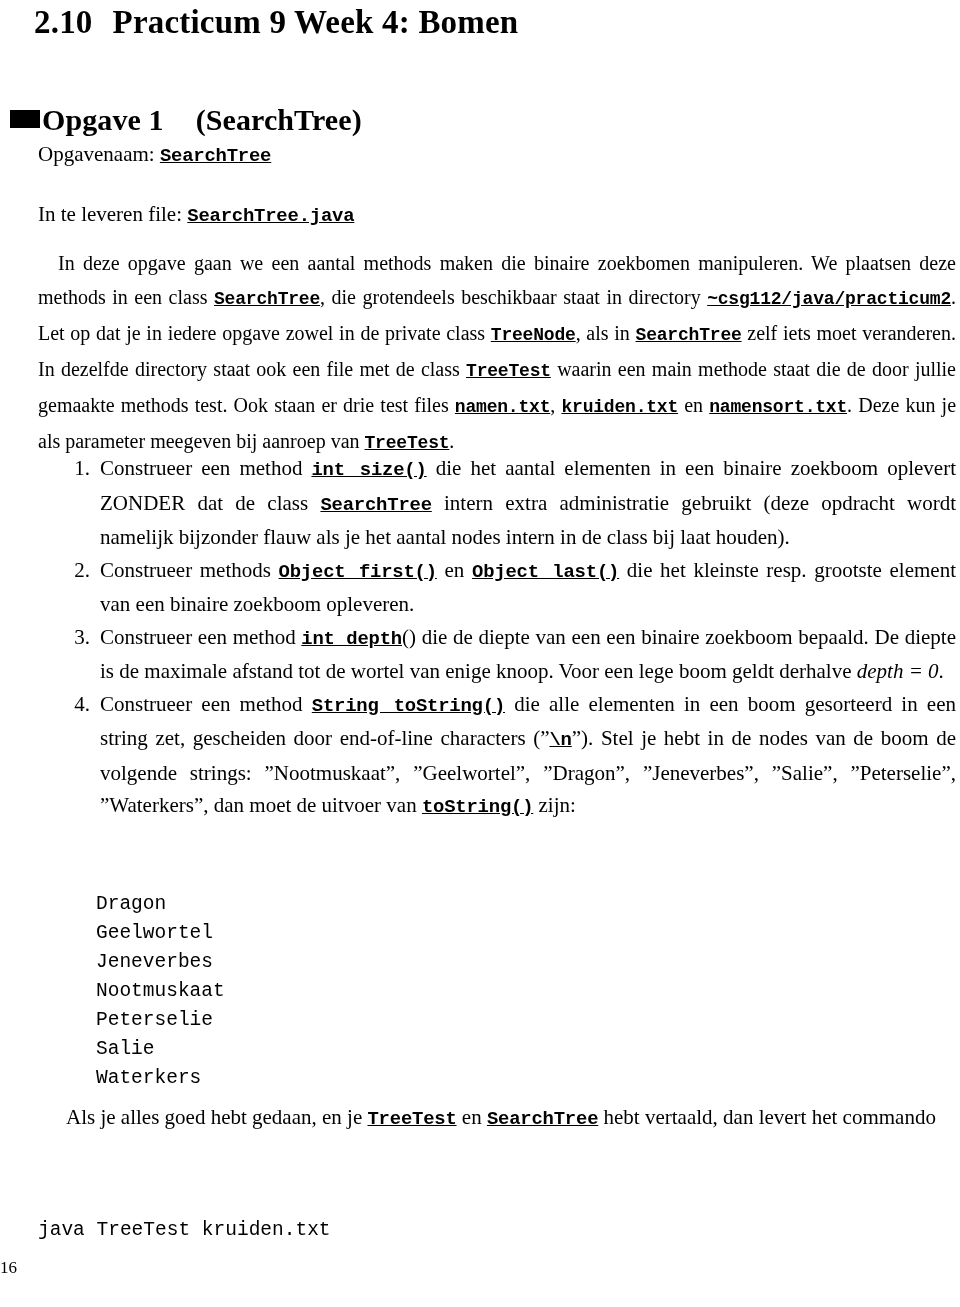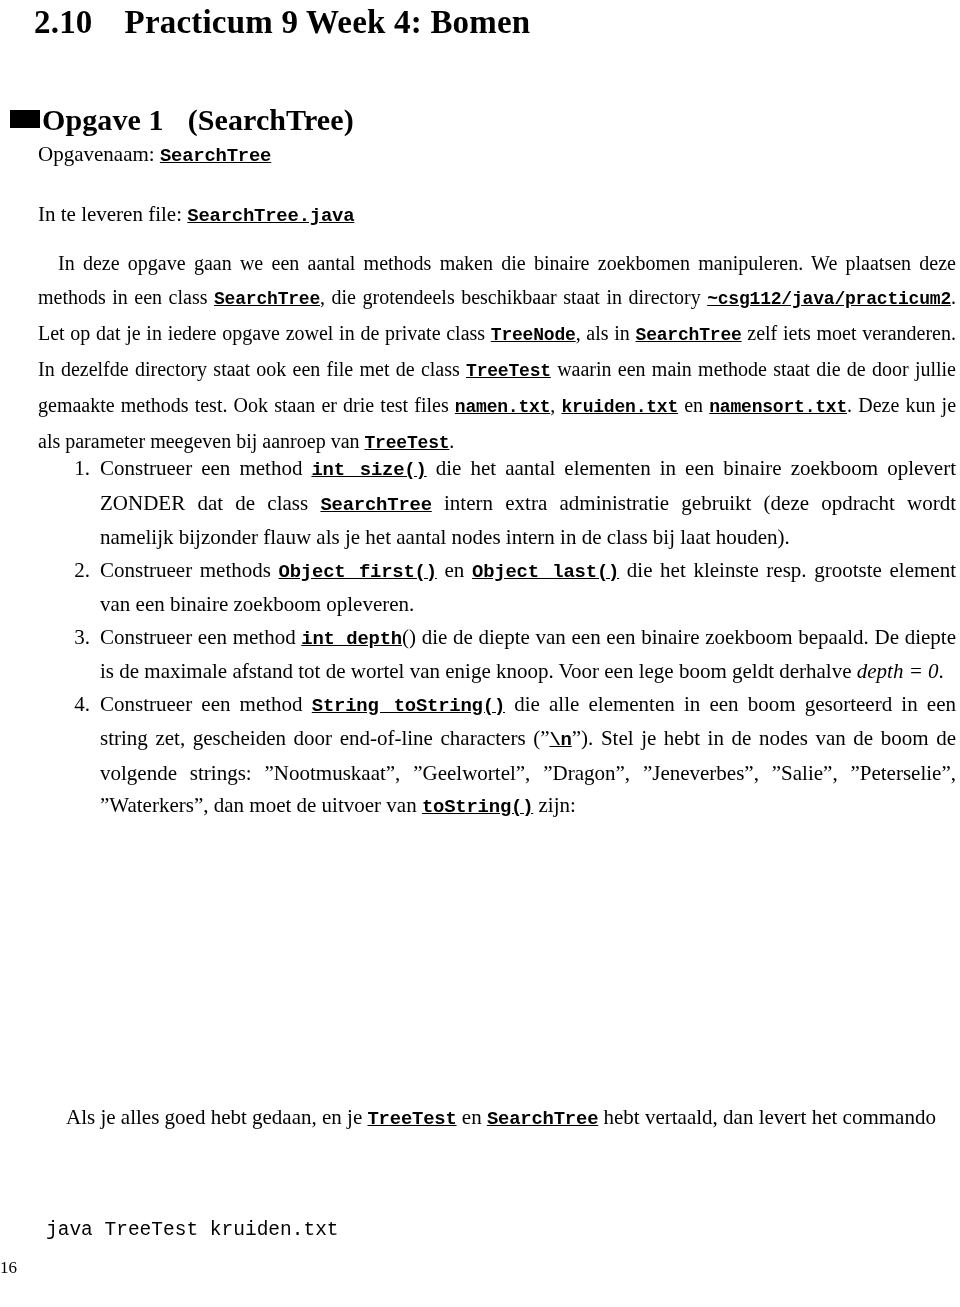--- a/index.html
+++ b/index.html
@@ -26,21 +26,21 @@
   
   .section-heading {
     position: absolute;
     left: 34px;
     top: 4px;
     font-size: 33px;
     font-weight: bold;
     letter-spacing: 0.2px;
     white-space: nowrap;
   }
-  .section-heading .num { margin-right: 32px; }
+  .section-heading .num { margin-right: 20px; }
 
   
   .exercise-header {
     position: absolute;
     left: 10px;
     top: 103px;
     display: flex;
     align-items: baseline;
     white-space: nowrap;
   }
@@ -52,21 +52,21 @@
     position: relative;
     top: -2px;
     margin-right: 2px;
     flex: 0 0 auto;
   }
   .exercise-title {
     font-size: 30px;
     font-weight: bold;
     letter-spacing: 0.1px;
   }
-  .exercise-title .paren { margin-left: 24px; font-family: Liberation Serif, serif; }
+  .exercise-title .paren { margin-left: 32px; font-family: Liberation Serif, serif; }
 
   .opgavenaam {
     position: absolute;
     left: 38px;
     top: 142px;
     font-size: 21px;
   }
 
   .leveren {
     position: absolute;
@@ -115,21 +115,21 @@
 
   
   .verbatim {
     position: absolute;
     font-family: "Liberation Mono", "DejaVu Sans Mono", monospace;
     font-size: 19.5px;
     line-height: 29px;
     white-space: pre;
   }
   .verb-list { left: 96px; top: 870px; }
-  .verb-cmd  { left: 46px;  top: 1196px; }
+  .verb-cmd  { left: 38px;  top: 1196px; }
 
   
   .closing {
     position: absolute;
     left: 38px;
     top: 1080px;
     width: 918px;
     font-size: 21px;
     line-height: 32.5px;
     text-align: justify;
@@ -198,20 +198,27 @@
     <div class="enum-item">
       <span class="marker">3.</span><span>Construeer een method </span><code class="tt">int depth</code><span>() die de diepte van een een binaire zoekboom bepaald. De diepte is de maximale afstand tot de wortel van enige knoop. Voor een lege boom geldt derhalve </span><span class="mathit">depth = 0</span><span>.</span>
     </div>
 
     <div class="enum-item">
       <span class="marker">4.</span><span>Construeer een method </span><code class="tt">String toString()</code><span> die alle elementen in een boom gesorteerd in een string zet, gescheiden door end-of-line characters (”</span><code class="tt">\n</code><span>”). Stel je hebt in de nodes van de boom de volgende strings: ”Nootmuskaat”, ”Geelwortel”, ”Dragon”, ”Jeneverbes”, ”Salie”, ”Peterselie”, ”Waterkers”, dan moet de uitvoer van </span><code class="tt">toString()</code><span> zijn:</span>
     </div>
 
   </div>
 
+  <pre class="verbatim verb-list">Dragon
+Geelwortel
+Jeneverbes
+Nootmuskaat
+Peterselie
+Salie
+Waterkers</pre>
 
   <p class="closing"><span>Als je alles goed hebt gedaan, en je </span><code class="tt">TreeTest</code><span> en </span><code class="tt">SearchTree</code><span> hebt vertaald, dan levert het commando</span></p>
 
   <pre class="verbatim verb-cmd">java TreeTest kruiden.txt</pre>
 
   <div class="page-number">16</div>
 
 </div>
 
 </body></html>

